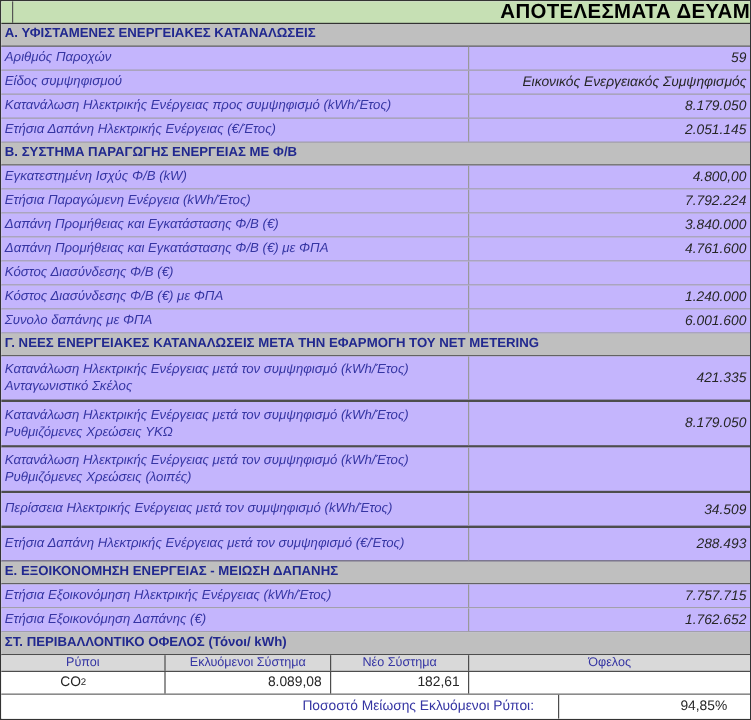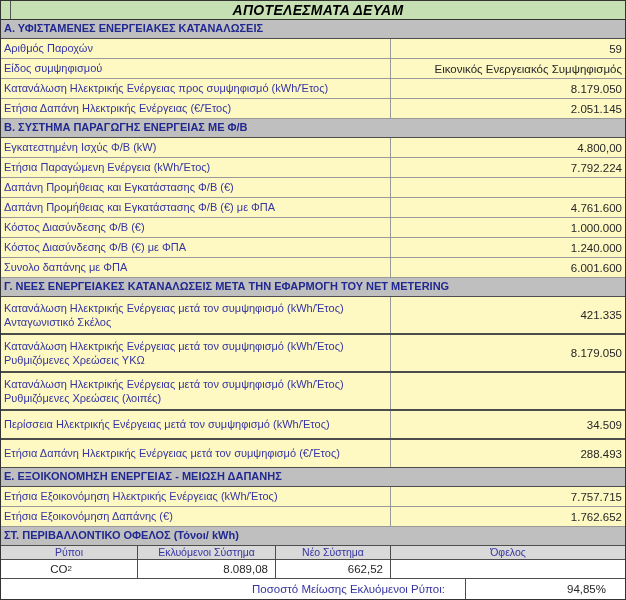--- a/index.html
+++ b/index.html
@@ -14,27 +14,27 @@
   }
   html,body{margin:0;padding:0;background:#fff;}
   .sheet{
     width:626px;height:600px;box-sizing:border-box;
     border:1px solid #333;background:#fff;overflow:hidden;
     display:flex;flex-direction:column;
     font-family:"Liberation Sans","DejaVu Sans",sans-serif;
   }
   .title-row{height:19px;flex:none;display:flex;background:var(--title-bg);border-bottom:1px solid #333;box-sizing:border-box;}
   .title-stub{width:10px;flex:none;border-right:1px solid #555;box-sizing:border-box;}
-  .title-text{flex:1;text-align:center;font-weight:bold;font-size:14px;color:#000;line-height:18px;letter-spacing:.3px;font-style:italic;}
+  .title-text{flex:1;text-align:right;font-weight:bold;font-size:17px;color:#000;line-height:18px;letter-spacing:.3px;}
   .sec-header{
     height:19px;flex:none;background:var(--section-bg);
     color:var(--section-blue);font-weight:bold;font-size:11px;line-height:17px;
     padding-left:3px;border-bottom:1px solid var(--line-dark);box-sizing:border-box;
   }
-  .row{display:flex;flex:none;border-bottom:1px solid var(--line-light);box-sizing:border-box;background:#fef9c3;}
+  .row{display:flex;flex:none;border-bottom:1px solid var(--line-light);box-sizing:border-box;background:#c4b5fd;font-style:italic;}
   .row.h20{height:20px;}
   .row.h38{height:38px;border-bottom:2px solid var(--line-dark);}
   .row.h29{height:29px;border-bottom:2px solid var(--line-dark);}
   .row.h28{height:28px;border-bottom:1px solid var(--line-dark);}
   .row .lbl{
     width:390px;flex:none;border-right:1px solid var(--line-light);box-sizing:border-box;
     color:var(--label-blue);font-size:11px;line-height:1.3;
     padding:1px 2px 1px 3px;display:flex;flex-direction:column;justify-content:center;
   }
   .row .val{
@@ -114,32 +114,32 @@
       <div class="row h20">
         <div class="lbl">
           <div>Ετήσια Παραγώμενη Ενέργεια (kWh/Έτος)</div>
         </div>
         <div class="val">7.792.224</div>
       </div>
       <div class="row h20">
         <div class="lbl">
           <div>Δαπάνη Προμήθειας και Εγκατάστασης Φ/Β (€)</div>
         </div>
+        <div class="val">3.840.000</div>
       </div>
       <div class="row h20">
         <div class="lbl">
           <div>Δαπάνη Προμήθειας και Εγκατάστασης Φ/Β (€) με ΦΠΑ</div>
         </div>
         <div class="val">4.761.600</div>
       </div>
       <div class="row h20">
         <div class="lbl">
           <div>Κόστος Διασύνδεσης Φ/Β (€)</div>
         </div>
-        <div class="val">1.000.000</div>
       </div>
       <div class="row h20">
         <div class="lbl">
           <div>Κόστος Διασύνδεσης Φ/Β (€) με ΦΠΑ</div>
         </div>
         <div class="val">1.240.000</div>
       </div>
       <div class="row h20">
         <div class="lbl">
           <div>Συνολο δαπάνης με ΦΠΑ</div>
@@ -202,21 +202,21 @@
     <div class="c w3">Νέο Σύστημα</div>
     <div class="c w4">Όφελος</div>
   </div>
 
   <div class="env-row">
     <div class="c w1 center">
       <span>CO</span>
         <sub>2</sub>
     </div>
     <div class="c w2">8.089,08</div>
-    <div class="c w3">662,52</div>
+    <div class="c w3">182,61</div>
   </div>
 
   <div class="env-foot">
     <div class="flabel">Ποσοστό Μείωσης Εκλυόμενοι Ρύποι:</div>
     <div class="fval">94,85%</div>
   </div>
 
 </div>
 
 </body></html>

